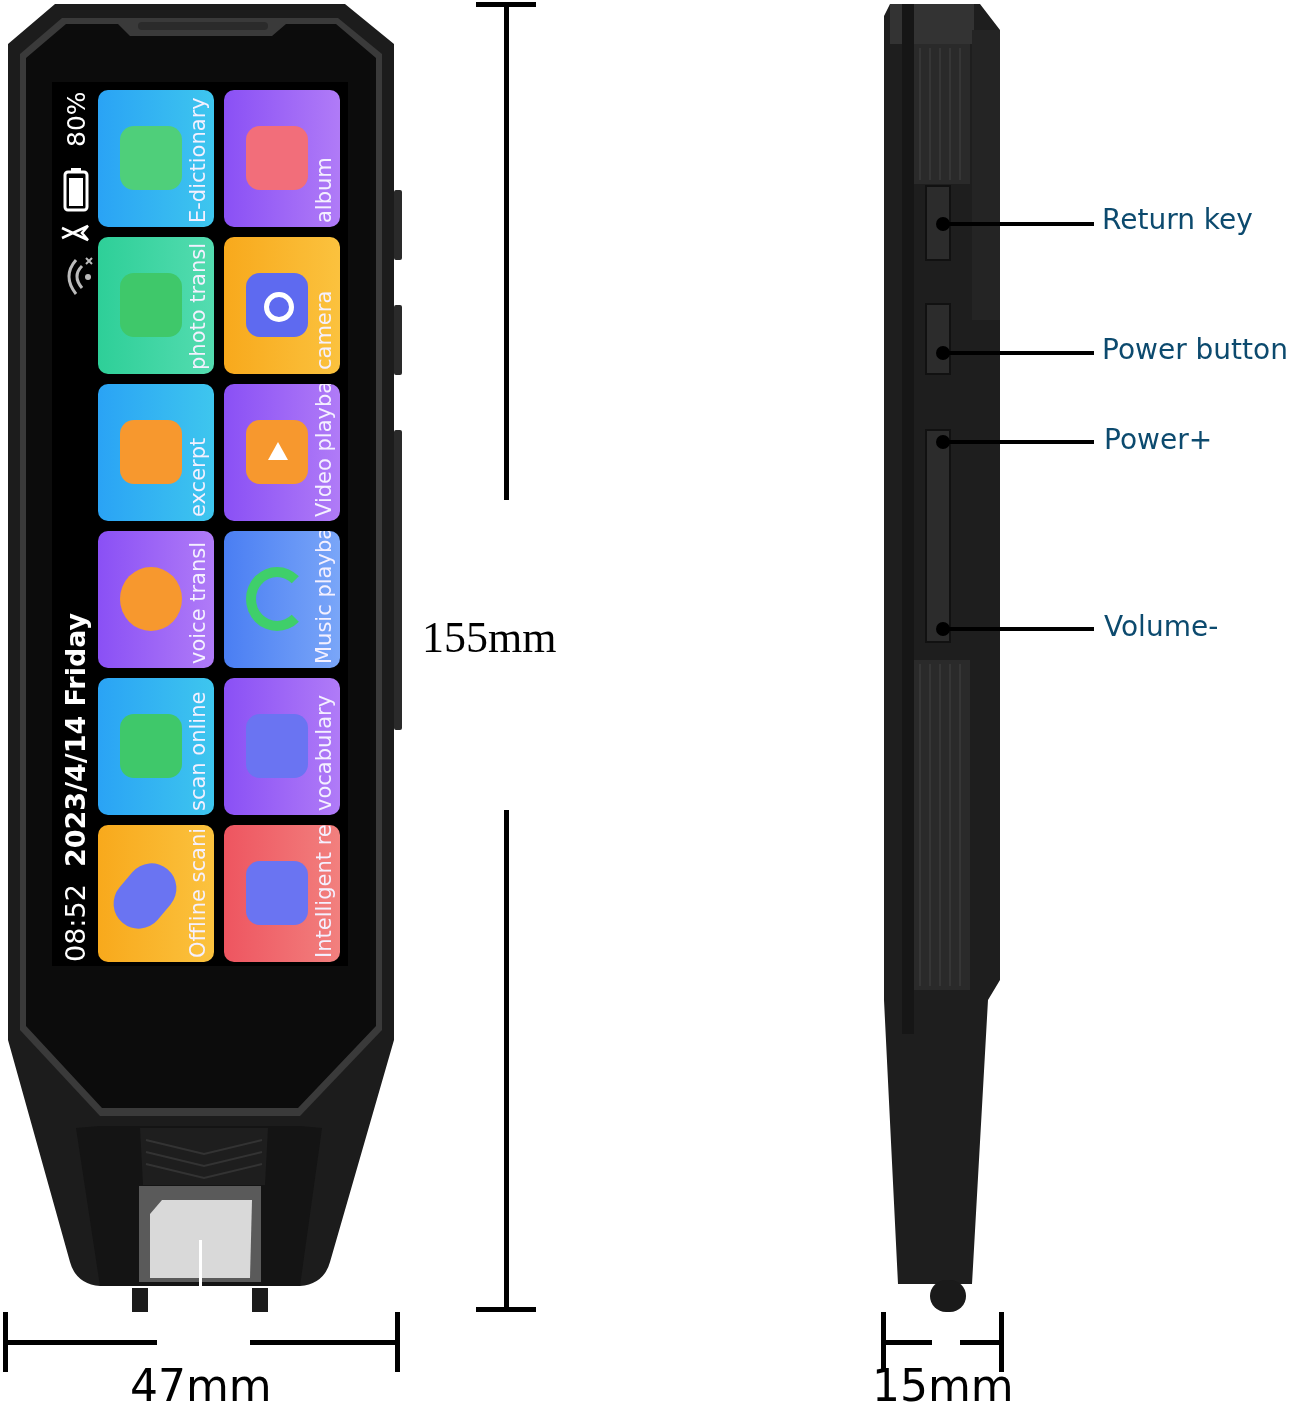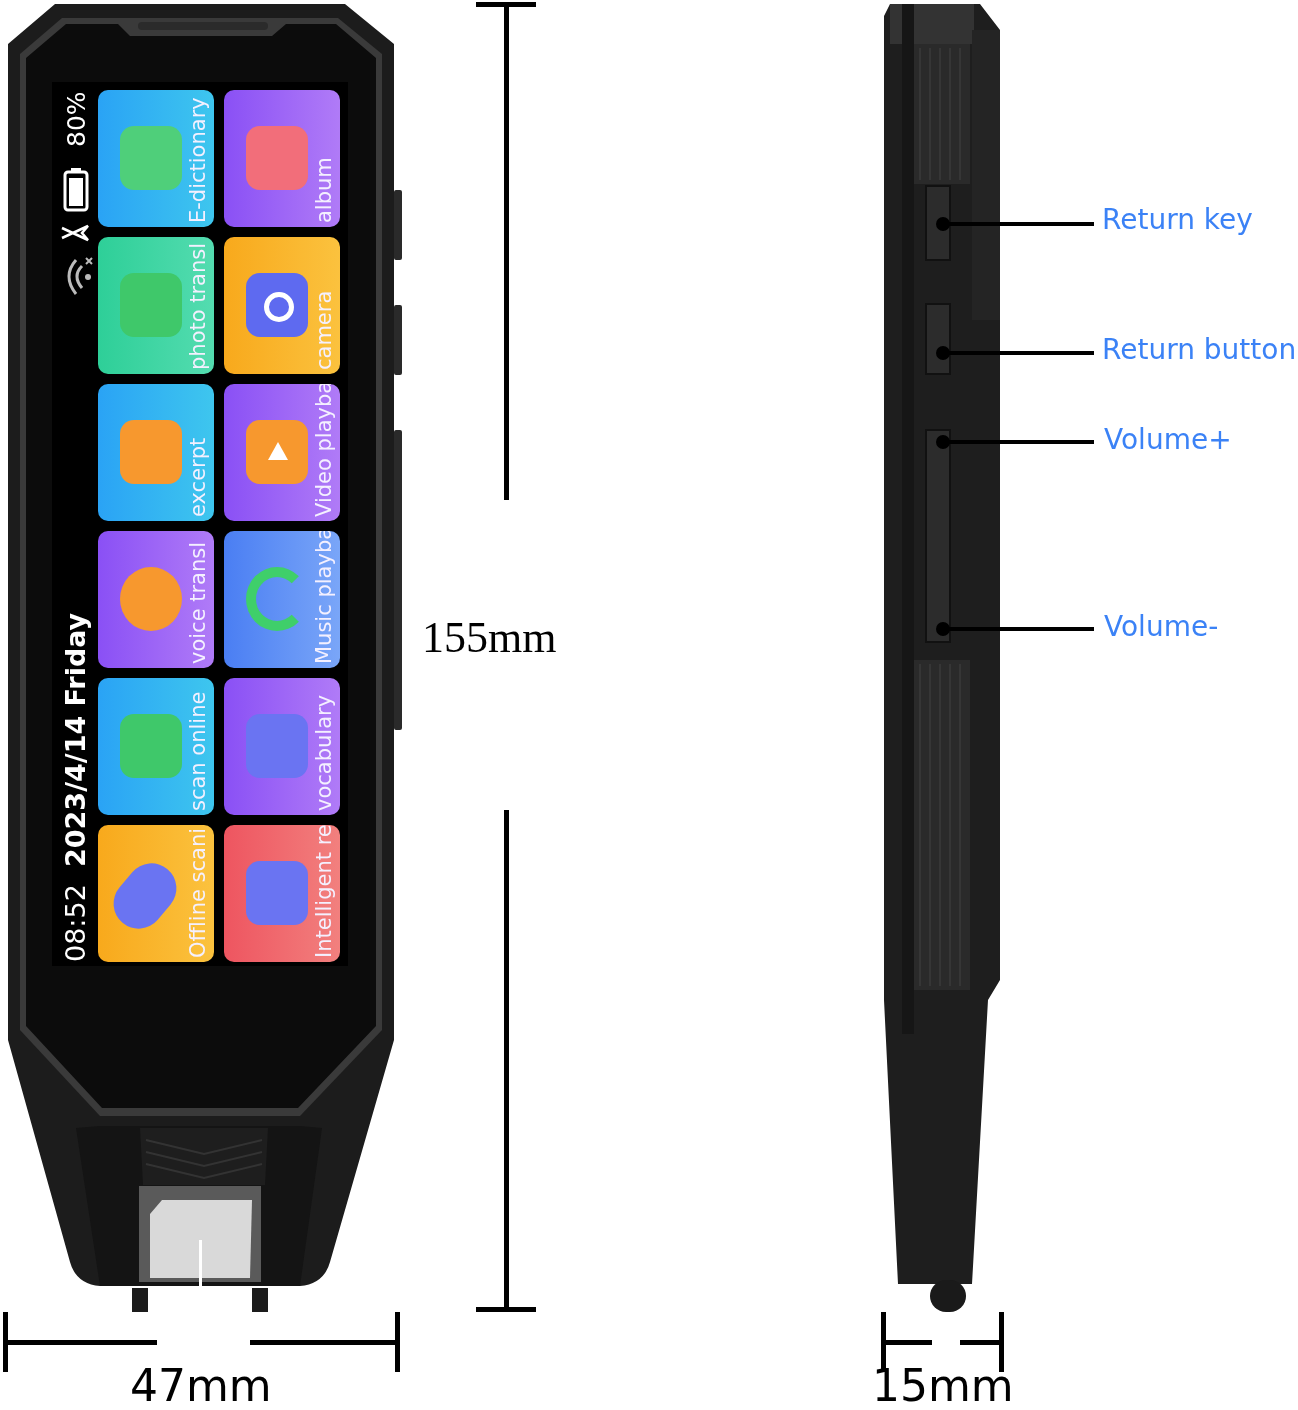--- a/index.html
+++ b/index.html
@@ -17,21 +17,21 @@
   .tile .ico { position: absolute; left: 22px; top: 36px; width: 62px; height: 64px; border-radius: 14px; }
 
   .status-text { color: #fff; font-size: 25px; white-space: nowrap; transform-origin: left top; transform: rotate(-90deg); }
 
   
   .dim-line { background: #000; }
   .dim-label { font-size: 44px; color: #000; white-space: nowrap; }
 
   .callout-line { background: #000; height: 4px; }
   .callout-dot { width: 14px; height: 14px; background: #000; border-radius: 50%; }
-  .callout-label { font-size: 28px; color: #3b82f6; white-space: nowrap; font-family: "DejaVu Sans", sans-serif; text-align: center; }
+  .callout-label { font-size: 28px; color: #0c4a6e; white-space: nowrap; font-family: "DejaVu Sans", sans-serif; text-align: center; }
 </style>
 </head>
 <body>
 
 <div class="abs" style="left:0;top:0;width:420px;height:1320px;">
   <svg class="abs" style="left:0;top:0;" width="420" height="1320" viewBox="0 0 420 1320">
 
     <path d="M55 4 L345 4 L394 44 L394 1040 L330 1262 Q324 1284 300 1286 L100 1286 Q76 1284 70 1262 L8 1040 L8 44 Z" fill="#1c1c1c"></path>
 
     <path d="M62 18 L338 18 L382 54 L382 1030 L300 1116 L100 1116 L20 1030 L20 54 Z" fill="#3a3a3a"></path>
@@ -175,25 +175,25 @@
   </svg>
 </div>
 
 <div>
   <div class="abs callout-dot" style="left:936px;top:217px;"></div>
   <div class="abs callout-line" style="left:942px;top:222px;width:152px;"></div>
   <div class="abs callout-label" style="left:1102px;top:203px;">Return key</div>
 
   <div class="abs callout-dot" style="left:936px;top:346px;"></div>
   <div class="abs callout-line" style="left:942px;top:351px;width:152px;"></div>
-  <div class="abs callout-label" style="left:1102px;top:333px;">Return button</div>
+  <div class="abs callout-label" style="left:1102px;top:333px;">Power button</div>
 
   <div class="abs callout-dot" style="left:936px;top:435px;"></div>
   <div class="abs callout-line" style="left:942px;top:440px;width:152px;"></div>
-  <div class="abs callout-label" style="left:1104px;top:423px;">Volume+</div>
+  <div class="abs callout-label" style="left:1104px;top:423px;">Power+</div>
 
   <div class="abs callout-dot" style="left:936px;top:622px;"></div>
   <div class="abs callout-line" style="left:942px;top:627px;width:152px;"></div>
   <div class="abs callout-label" style="left:1104px;top:610px;">Volume-</div>
 </div>
 
 <div>
   <div class="abs dim-line" style="left:881px;top:1312px;width:5px;height:60px;"></div>
   <div class="abs dim-line" style="left:884px;top:1340px;width:48px;height:5px;"></div>
   <div class="abs dim-line" style="left:960px;top:1340px;width:42px;height:5px;"></div>

